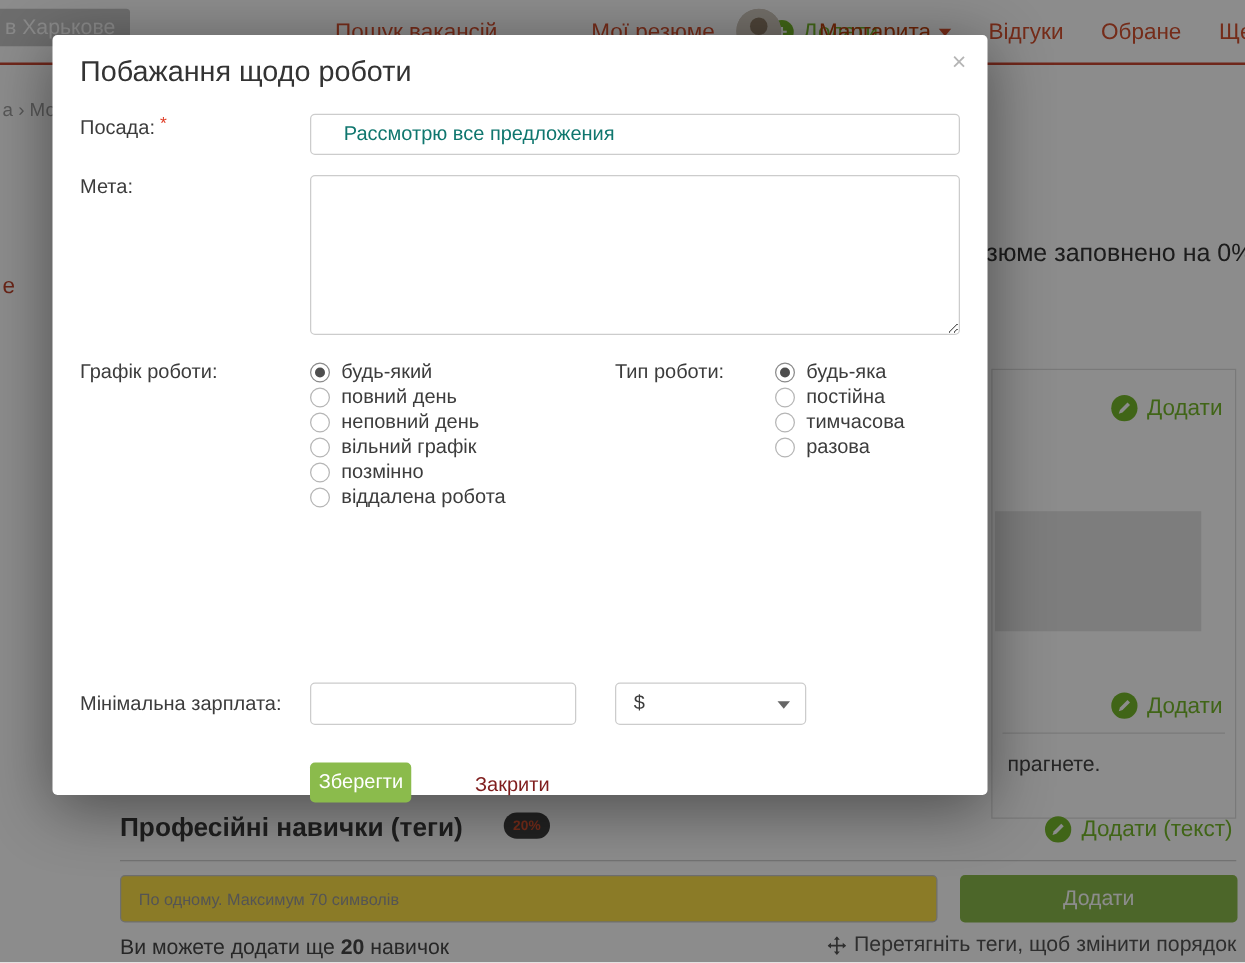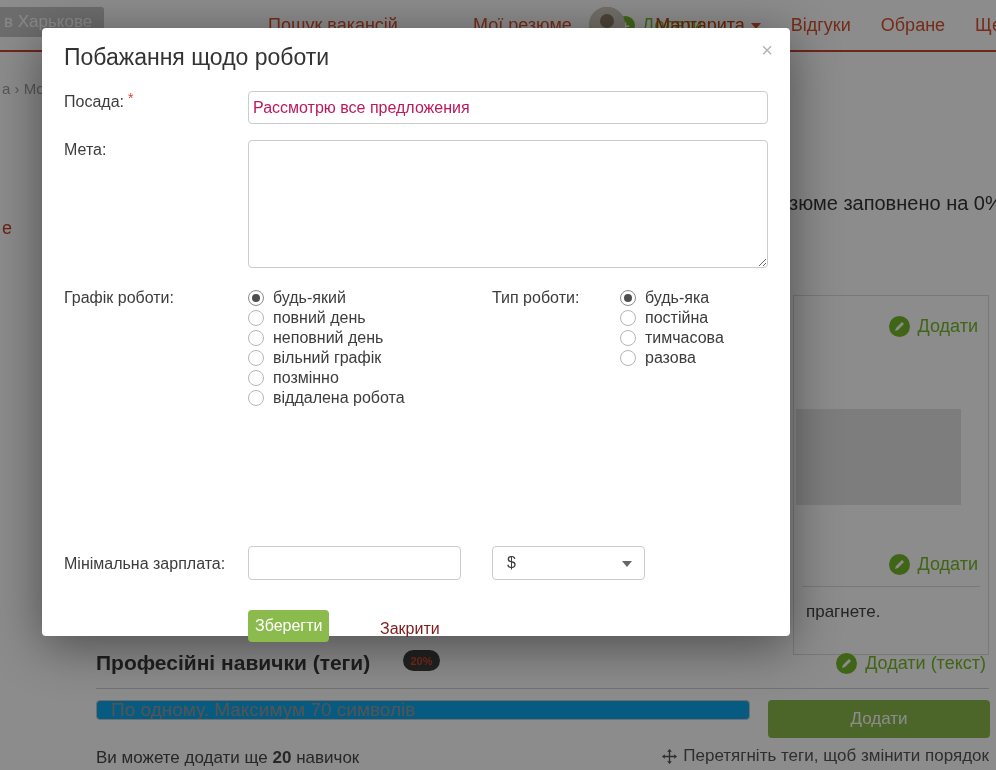--- a/index.html
+++ b/index.html
@@ -43,44 +43,44 @@
 
   .pencil-circle { width:21px; height:21px; border-radius:50%; background:#76b82a; flex:none;
     display:flex; align-items:center; justify-content:center; }
 
   .skills-heading { position:absolute; left:96px; top:651px; font-size:21px; font-weight:600; color:#3a3a3a; }
   .skills-badge { position:absolute; left:403px; top:650px; width:37px; height:21px; background:#3f3f3f;
     border-radius:11px; color:#d5502f; font-size:11px; font-weight:bold;
     display:flex; align-items:center; justify-content:center; }
   .skills-add-text { position:absolute; right:10px; top:653px; }
   .skills-divider { position:absolute; left:96px; right:7px; top:688px; border-top:1px solid #cfcfcf; }
-  .skills-input { position:absolute; left:96px; top:700px; width:654px; height:20px;
-    border:1px solid #c9c9c9; border-radius:4px; padding:0 14px; font-size:19px; color:#444;
-    font-family:"Liberation Sans",sans-serif; background:#0ea5e9; }
+  .skills-input { position:absolute; left:96px; top:700px; width:654px; height:38px;
+    border:1px solid #c9c9c9; border-radius:4px; padding:0 14px; font-size:13px; color:#444;
+    font-family:"Liberation Sans",sans-serif; background:#fde047; }
   .skills-input::placeholder { color:#9a9a9a; }
   .skills-add-btn { position:absolute; left:768px; top:700px; width:222px; height:38px;
     background:#8bbb4c; border:none; border-radius:4px; color:#fff; font-size:17px;
     font-family:"Liberation Sans",sans-serif; cursor:pointer; }
   .skills-hint { position:absolute; left:96px; top:748px; font-size:17px; color:#474747; }
   .skills-hint b { font-weight:bold; }
   .drag-hint { position:absolute; right:7px; top:746px; font-size:17px; color:#555;
     display:flex; align-items:center; gap:6px; white-space:nowrap; }
 
   
   .overlay { position:absolute; inset:0; background:rgba(0,0,0,0.45); z-index:5; }
 
   
   .modal { position:absolute; left:42px; top:28px; width:748px; height:608px; background:#fff;
     border-radius:4px; box-shadow:0 10px 50px rgba(0,0,0,0.45); z-index:10; }
   .modal-title { position:absolute; left:22px; top:16px; font-size:23px; color:#333; }
   .modal-close { position:absolute; top:12px; right:17px; font-size:20px; color:#b5b5b5; cursor:pointer; line-height:1; }
   .f-label { position:absolute; left:22px; font-size:16px; color:#3c3c3c; white-space:nowrap; }
   .req { color:#e0402a; font-size:14px; vertical-align:4px; margin-left:4px; }
   .position-input { position:absolute; left:206px; top:63px; width:520px; height:33px;
-    border:1px solid #ccc; border-radius:4px; padding:0 4px; font-size:16px; color:#be185d;
+    border:1px solid #ccc; border-radius:4px; padding:0 26px; font-size:16px; color:#0f766e;
     font-family:"Liberation Sans",sans-serif; }
   .goal-textarea { position:absolute; left:206px; top:112px; width:520px; height:128px;
     border:1px solid #ccc; border-radius:4px; padding:8px 13px; font-size:16px; color:#4a4a4a;
     font-family:"Liberation Sans",sans-serif; resize:both; }
   .radio-col { position:absolute; display:flex; flex-direction:column; }
   .col-schedule { left:206px; top:260px; }
   .col-type { left:578px; top:260px;justify-content:flex-end; }
   .radio-item { display:flex; align-items:center; gap:9px; height:20px; cursor:pointer; }
   .radio-circle { width:16px; height:16px; border-radius:50%; border:1px solid #b5b5b5; background:#fff;
     flex:none; position:relative; }

